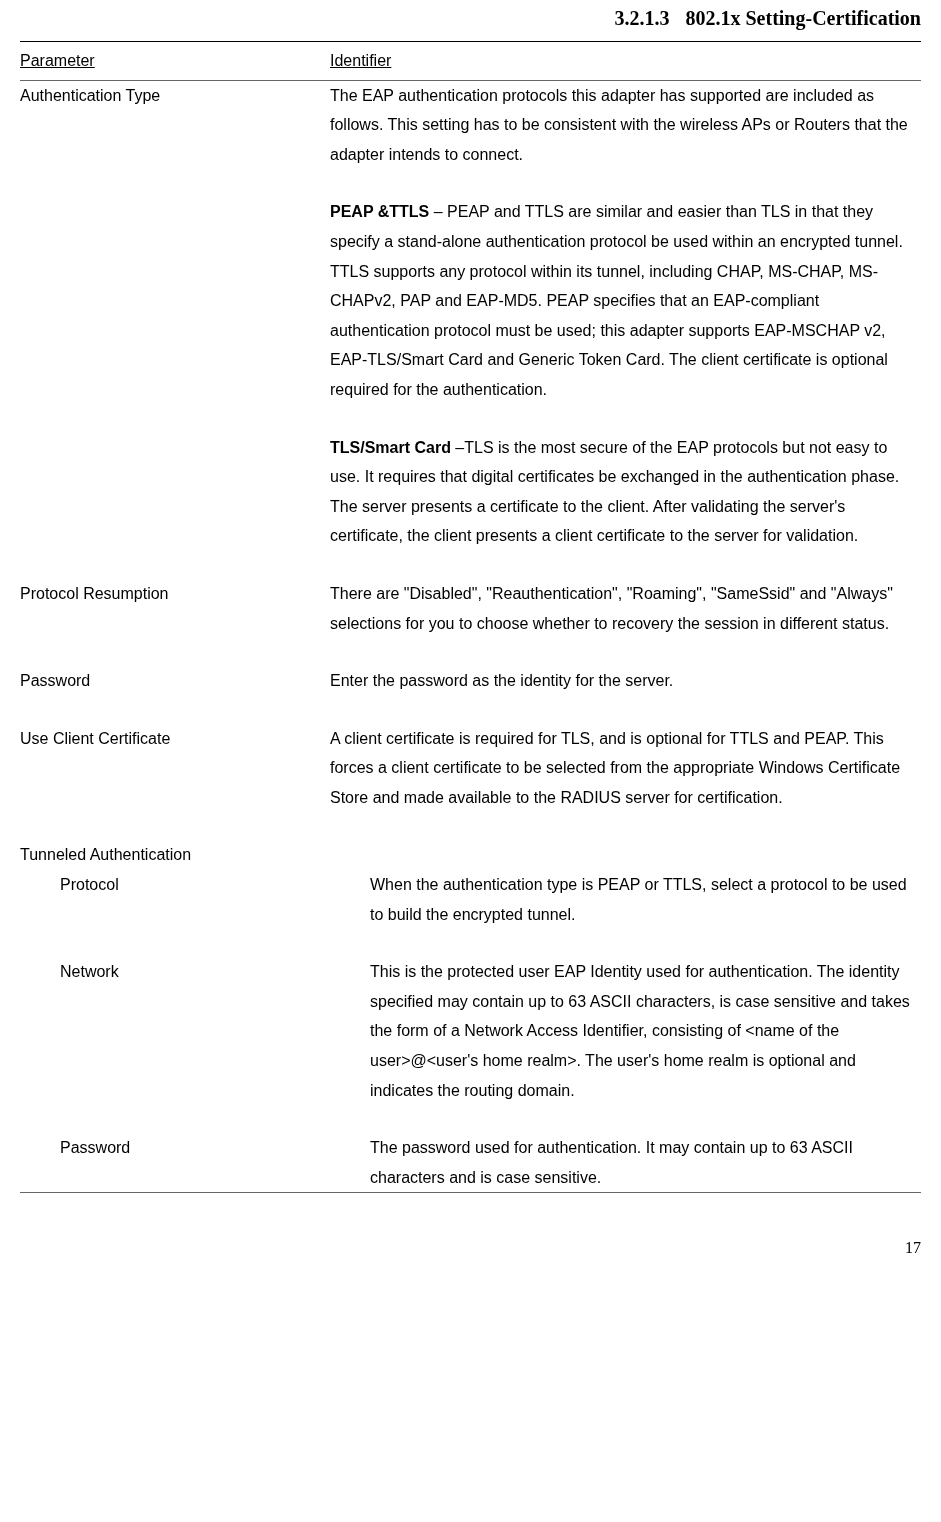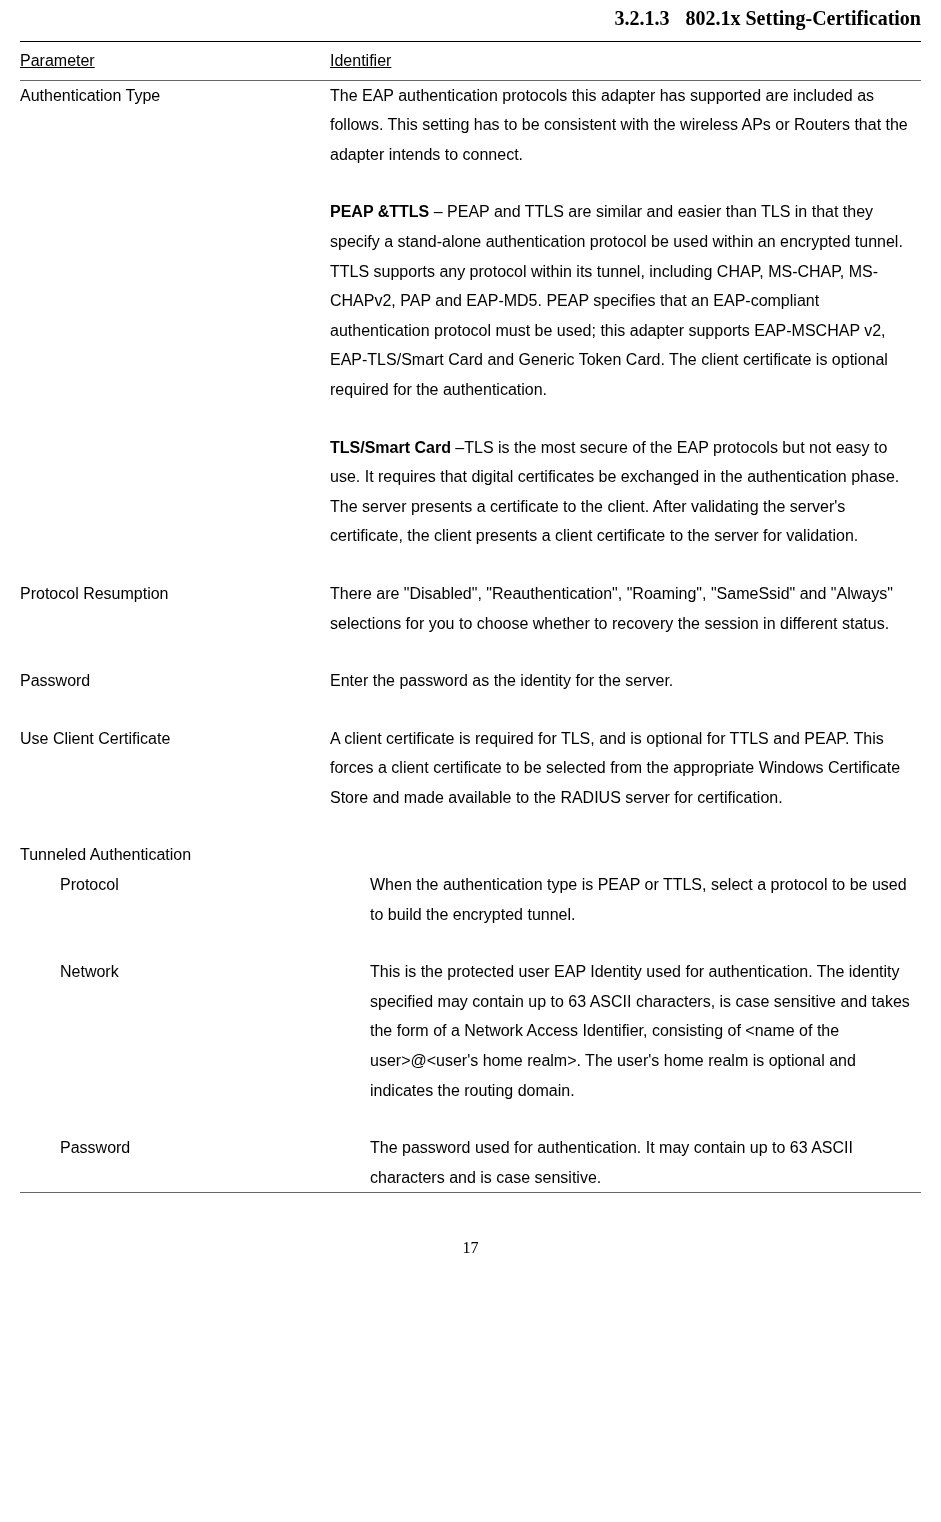--- a/index.html
+++ b/index.html
@@ -50,21 +50,21 @@
       padding: 0;
       align-items: flex-start;
     }
     .spacer {
       height: 28px;
     }
     .indent {
       padding-left: 40px;
     }
     .page-number {
-      text-align: center;
+      text-align: right;
       font-family: 'Times New Roman', Times, serif;
       font-size: 16px;
       margin-top: 40px;
     }
     strong {
       font-weight: bold;
     }
   </style>
 </head>
 <body>

